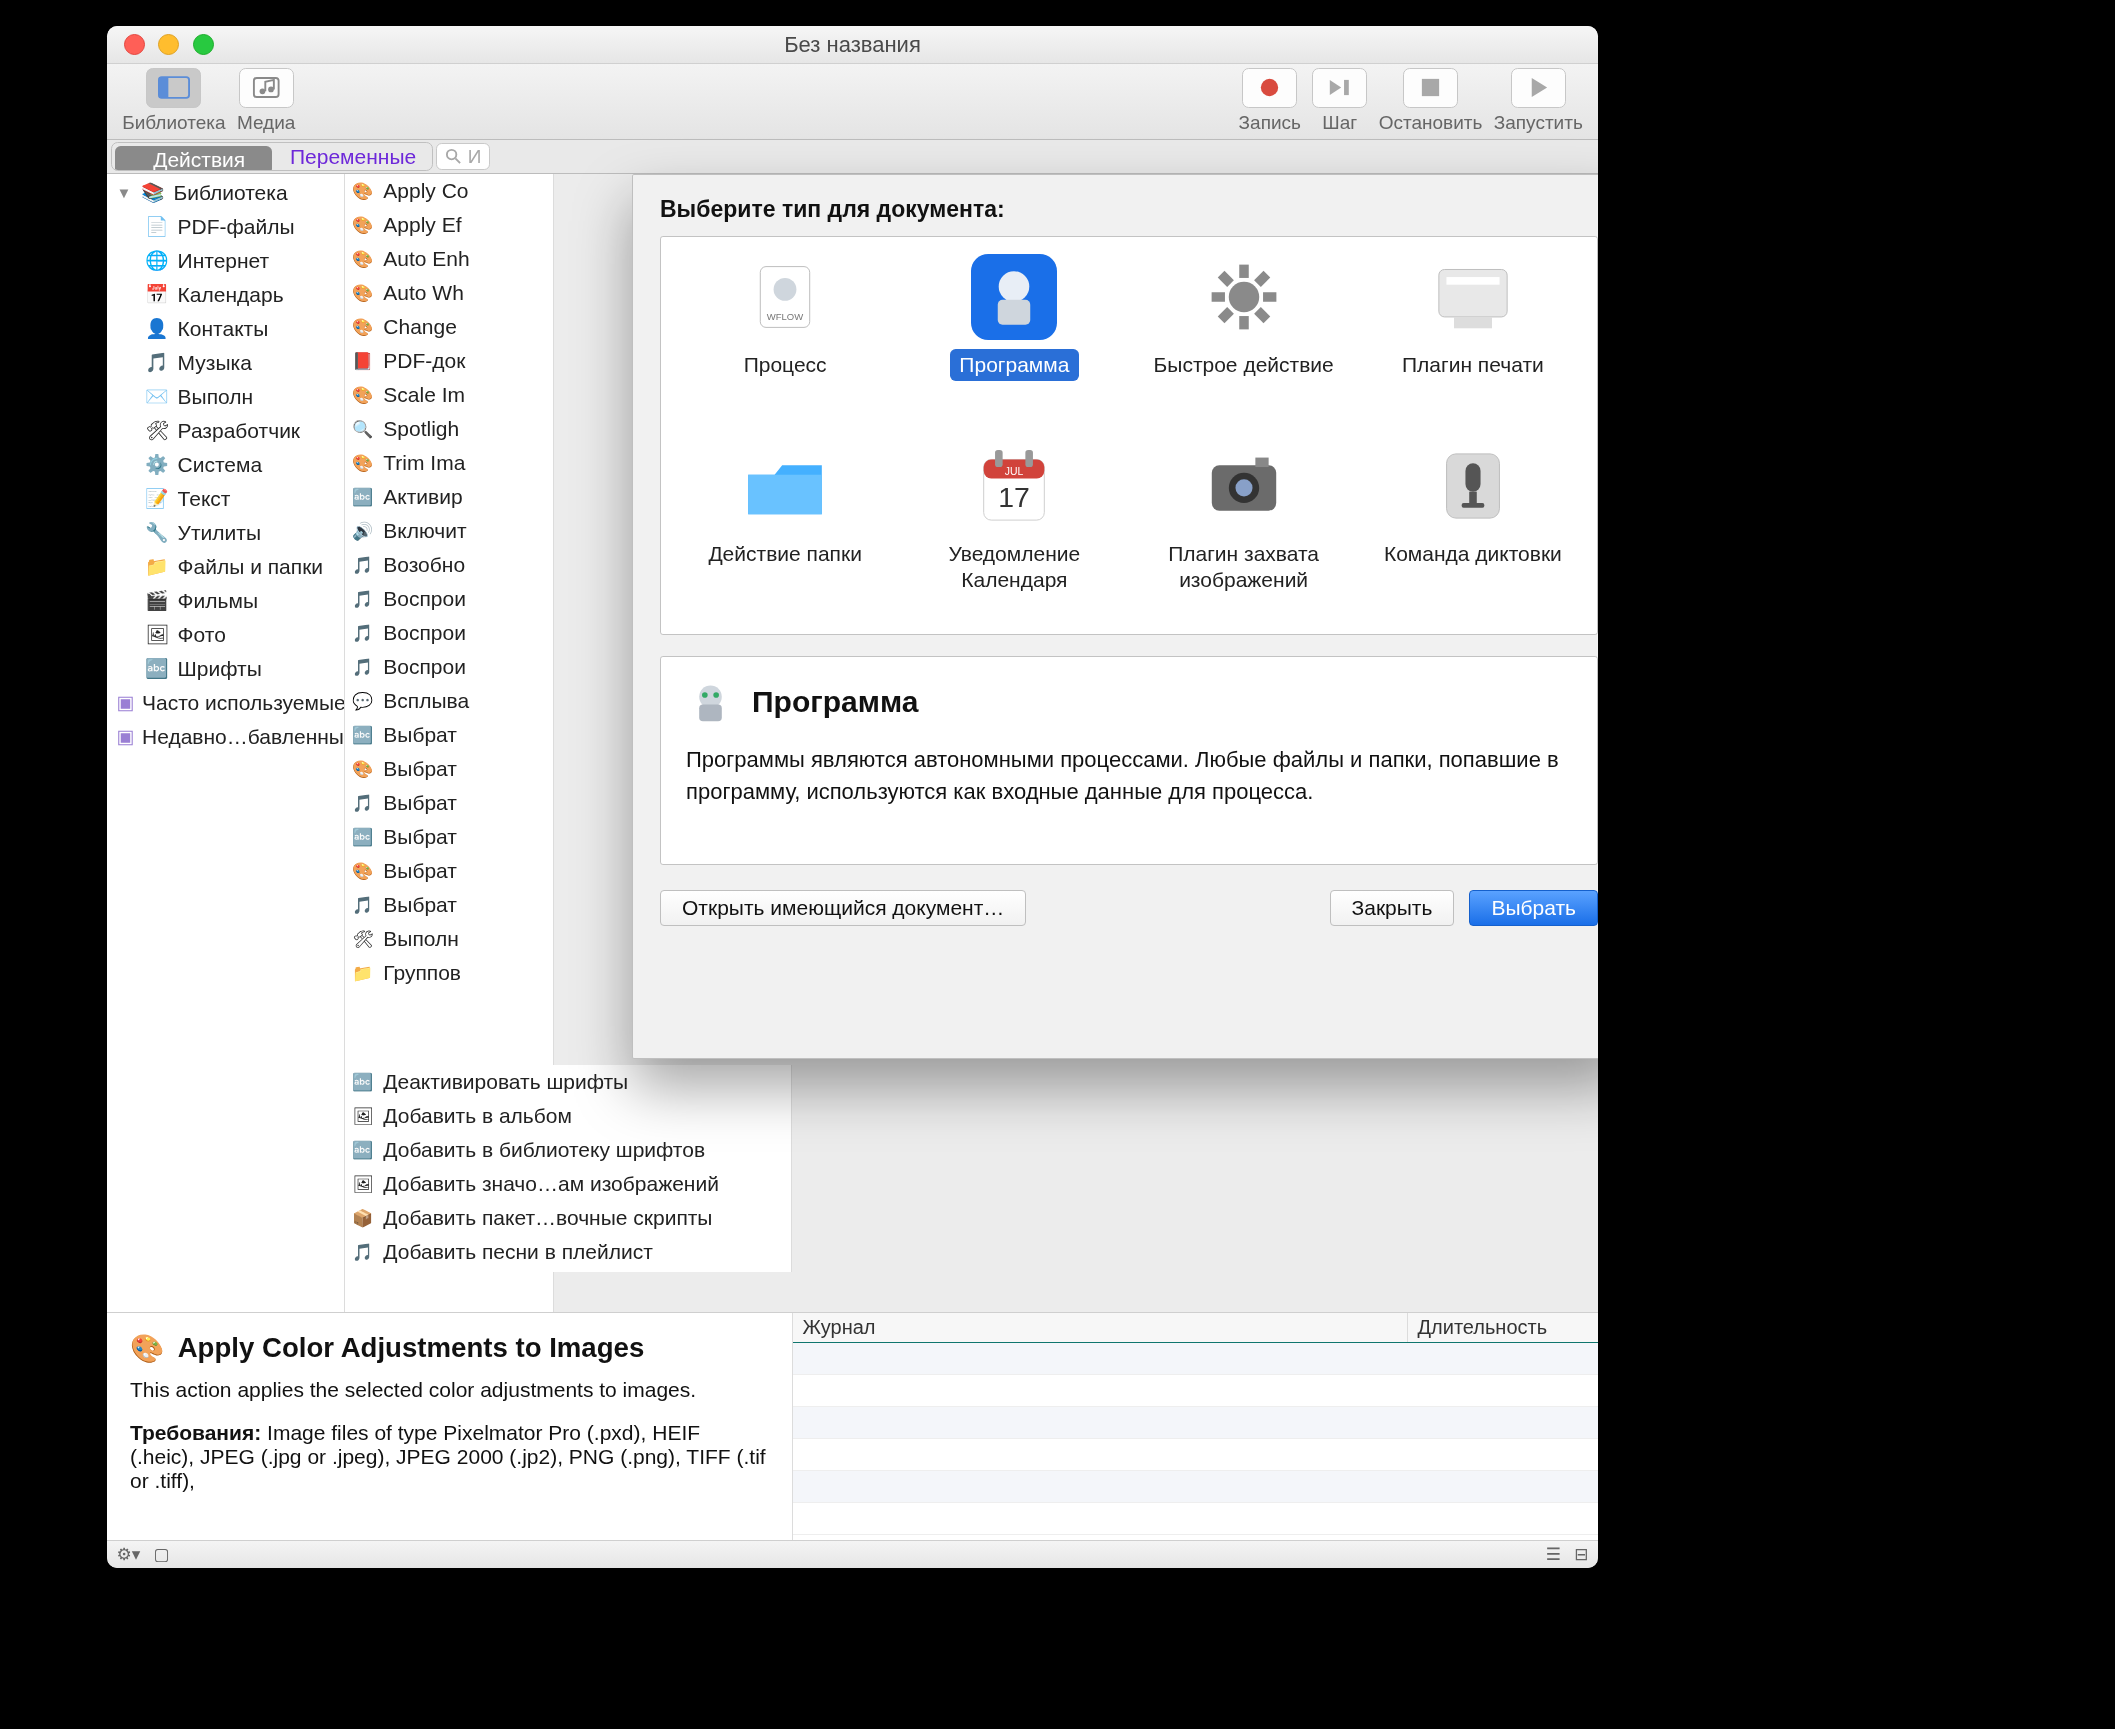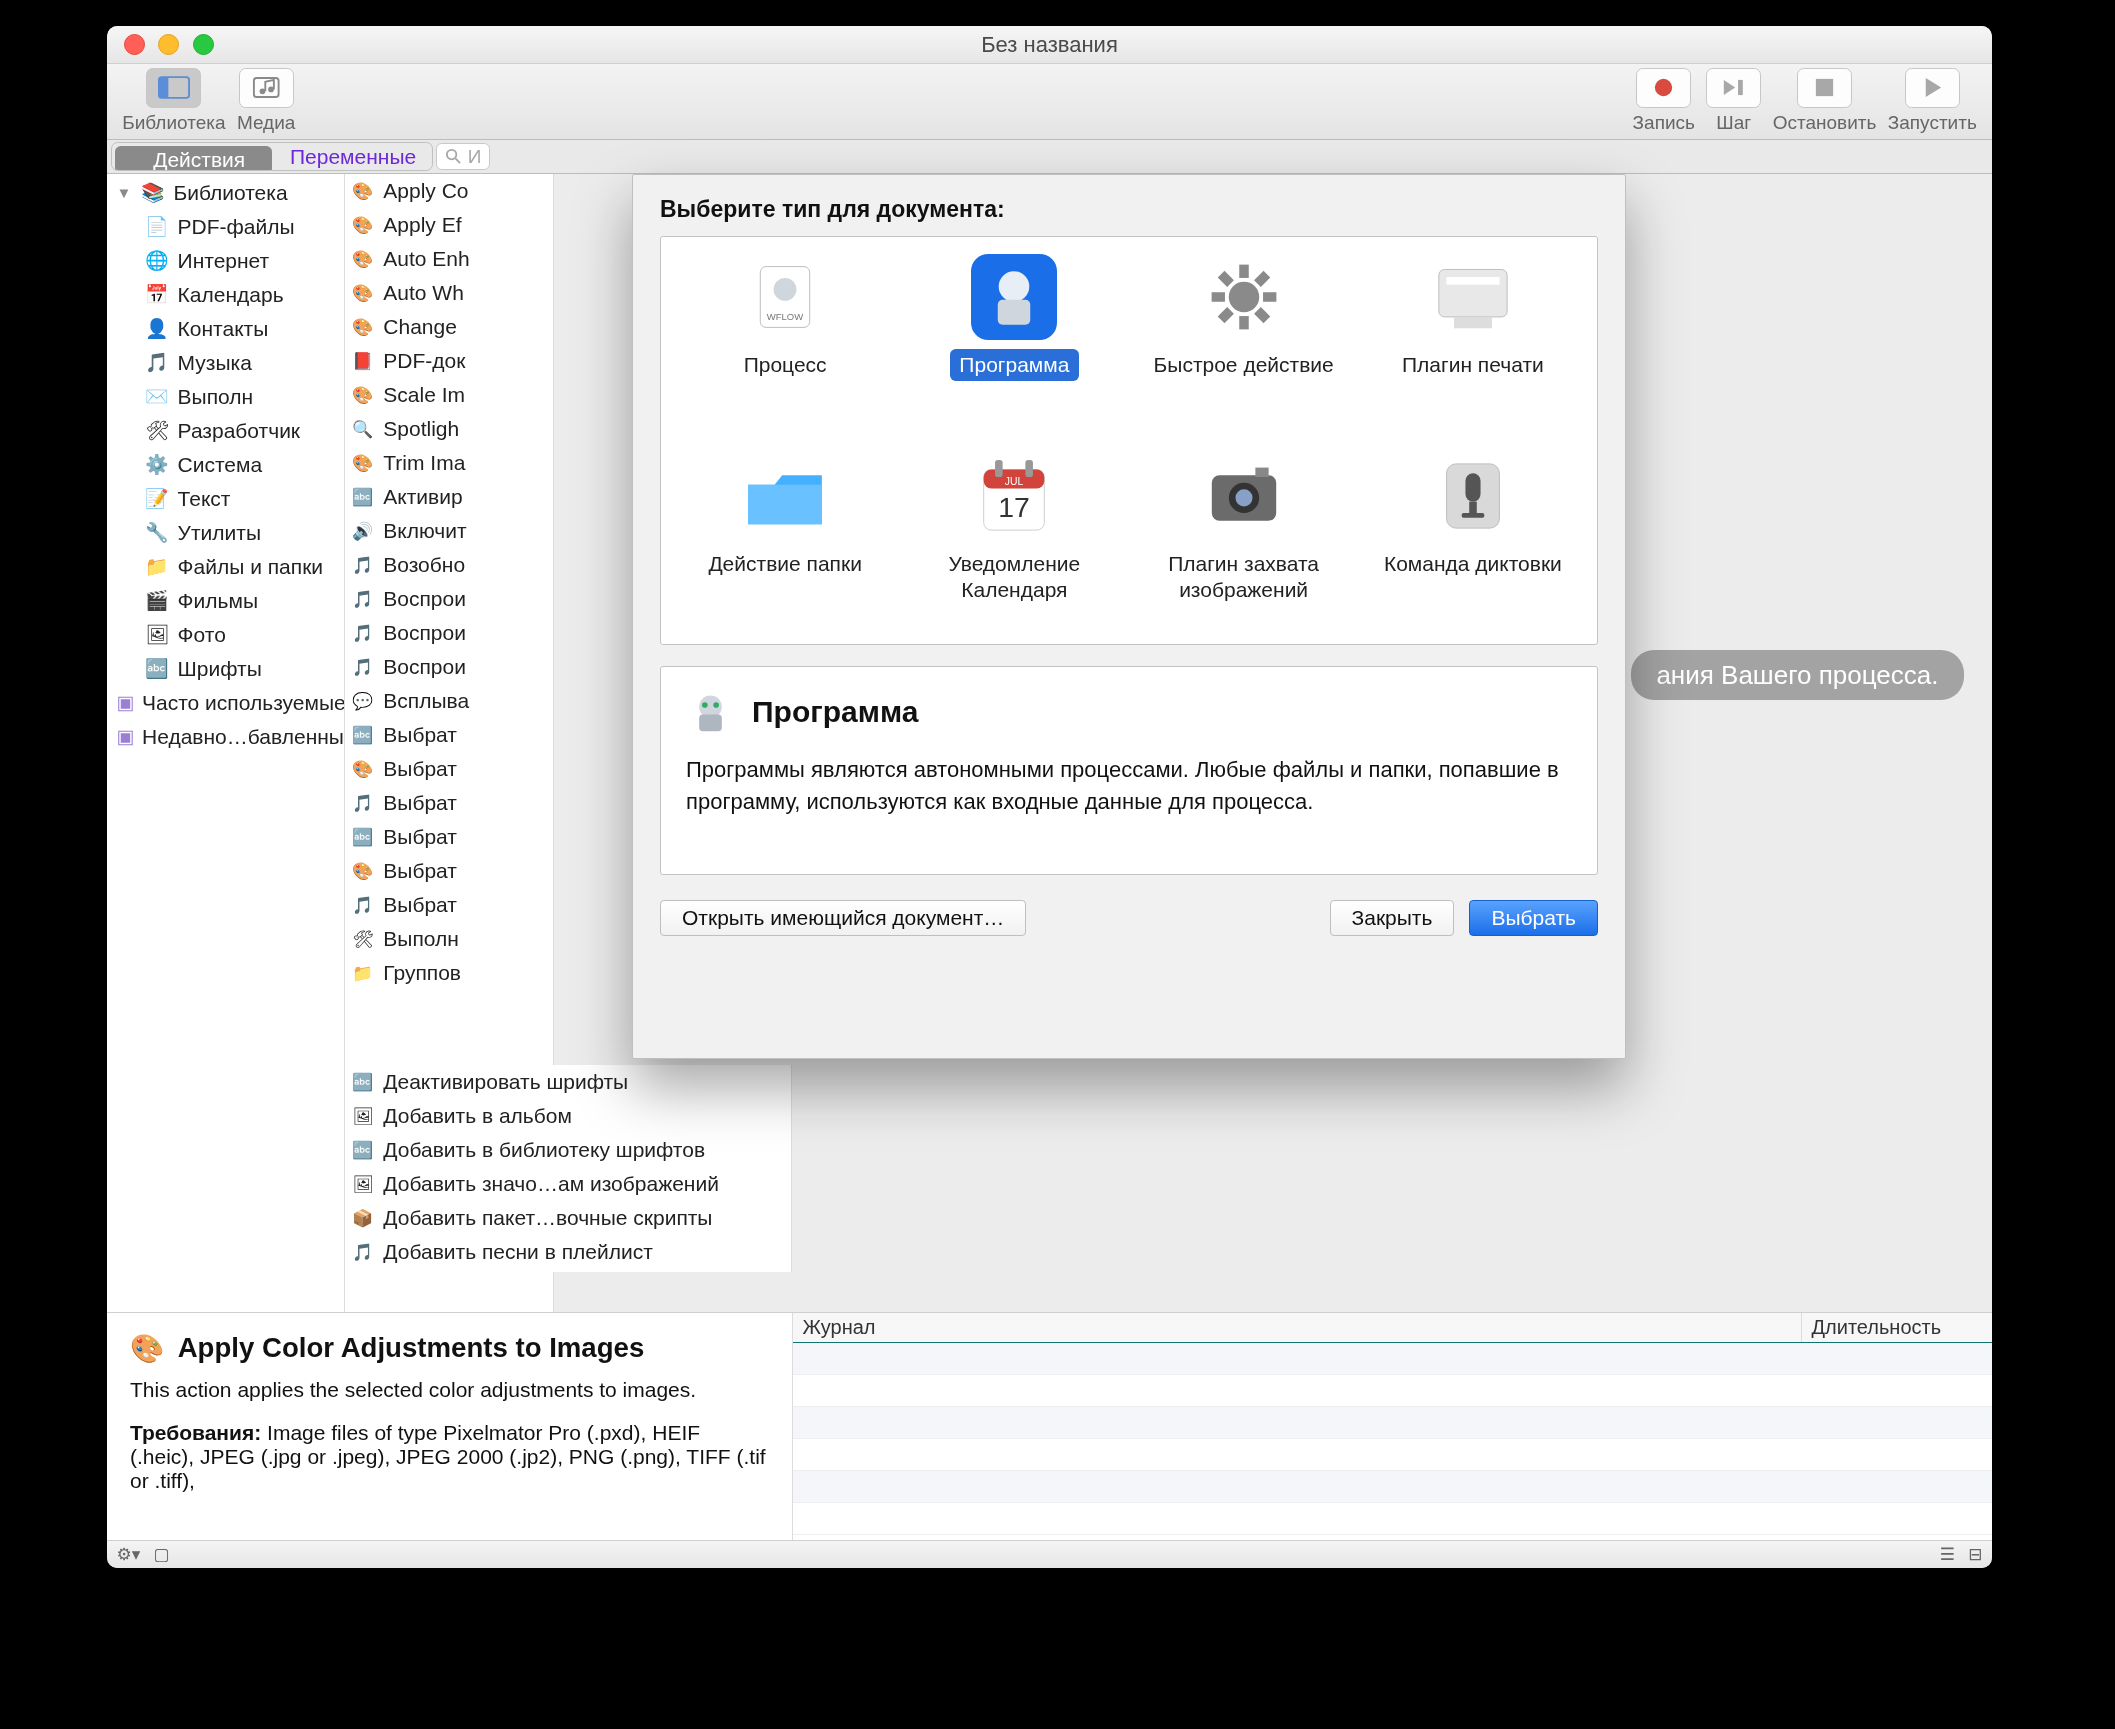--- a/index.html
+++ b/index.html
@@ -1,17 +1,17 @@
 <!DOCTYPE html>
 <html style="font-size:15px"><head>
 <meta charset="utf-8">
 <style>
   * { box-sizing: border-box; margin: 0; padding: 0; font-family: -apple-system, "Helvetica Neue", Arial, sans-serif; }
   body { background: #000; width: 2115px; height: 1729px; position: relative; }
-  .window { position: absolute; left: 107px; top: 26px; width: 1885px; height: 1542px; background: #ececec; border-radius: 10.5px; box-shadow: 0 28.5px 76px rgba(0,0,0,.5); overflow: hidden; }
+  .window { position: absolute; left: 107px; top: 26px; width: 1491px; height: 1542px; background: #ececec; border-radius: 10.5px; box-shadow: 0 28.5px 76px rgba(0,0,0,.5); overflow: hidden; }
   
   .titlebar { height: 38px; display: flex; align-items: center; background: linear-gradient(#f6f6f6,#e6e6e6); border-bottom: 1px solid #d0d0d0; position: relative; }
   .traffic { display: flex; gap: 13.3px; padding-left: 17px; }
   .dot { width: 21px; height: 21px; border-radius: 50%; }
   .dot.close { background: #ff5f57; border:1px solid #e2463f; }
   .dot.min { background: #ffbd2e; border:1px solid #dea123; }
   .dot.max { background: #28c940; border:1px solid #1dad2b; }
   .wtitle { position:absolute; left:0; right:0; text-align:center; font-size:22px; color:#4a4a4a; }
   
   .toolbar { height: 76px; background: linear-gradient(#f3f3f3,#e4e4e4); border-bottom:1px solid #bcbcbc; display:flex; align-items:flex-start; padding:3.8px 9.5px 0; }
@@ -48,21 +48,21 @@
   .loghdr { height:30px; border-bottom:1px solid #0f766e; display:flex; font-size:20px; color:#333; background:#f7f7f7; }
   .loghdr .c1 { flex:1; padding:3.8px 9.5px; border-right:1px solid #dcdcdc; }
   .loghdr .c2 { width:190px; padding:3.8px 9.5px; }
   .logrow { height:32px; border-bottom:1px solid #eee; }
   .logrow:nth-child(even){ background:#f4f6fa; }
   
   .statusbar { height:28.5px; background:linear-gradient(#f4f4f4,#e6e6e6); border-top:1px solid #cfcfcf; display:flex; align-items:center; padding:0 9.5px; gap:13.3px; color:#666; font-size:17px; }
   
   .sheet { position:absolute; left:525px; top:148px; width:994px; height:885px; background:#f1f1f1; border:1px solid #bfbfbf; border-radius:1.9px; box-shadow:0 28.5px 57px rgba(0,0,0,.35); padding:21px 27px; }
   .sheet h3 { font-size:23px; font-weight:700; color:#111; margin-bottom:13.3px; }
-  .typegrid { border:1px solid #c3c3c3; background:#fff; border-radius:2.9px; padding:13.3px 9.5px; display:grid; grid-template-columns:repeat(4,1fr); row-gap:18px; }
+  .typegrid { border:1px solid #c3c3c3; background:#fff; border-radius:2.9px; padding:13.3px 9.5px; display:grid; grid-template-columns:repeat(4,1fr); row-gap:8px; }
   .tile { display:flex; flex-direction:column; align-items:center; justify-content:flex-start; height:181px; cursor:default; }
   .tile .timg { width:93px; height:93px; display:flex; align-items:center; justify-content:center; margin-bottom:5.7px; }
   .tile .tlabel { font-size:21px; color:#222; text-align:center; padding:2.9px 9.5px; border-radius:5.7px; line-height:1.25; }
   .tile.selected .tlabel { background:#2a6fd7; color:#fff; }
   .descbox { margin-top:21px; border:1px solid #c3c3c3; background:#fff; border-radius:2.9px; padding:21px 25px; min-height:209px; }
   .descbox h2 { font-size:30px; font-weight:700; color:#111; display:flex; align-items:center; gap:17px; margin-bottom:17px; }
   .descbox p { font-size:22px; color:#111; line-height:1.45; }
   .sheetbtns { display:flex; margin-top:25px; gap:15px; }
   .btn { height:36px; padding:0 21px; border:1px solid #bfbfbf; border-radius:4px; background:linear-gradient(#fff,#f1f1f1); font-size:21px; color:#111; display:flex; align-items:center; }
   .btn.primary { background:linear-gradient(#5aa2ff,#1a6fe8); color:#fff; border-color:#1560cc; }

